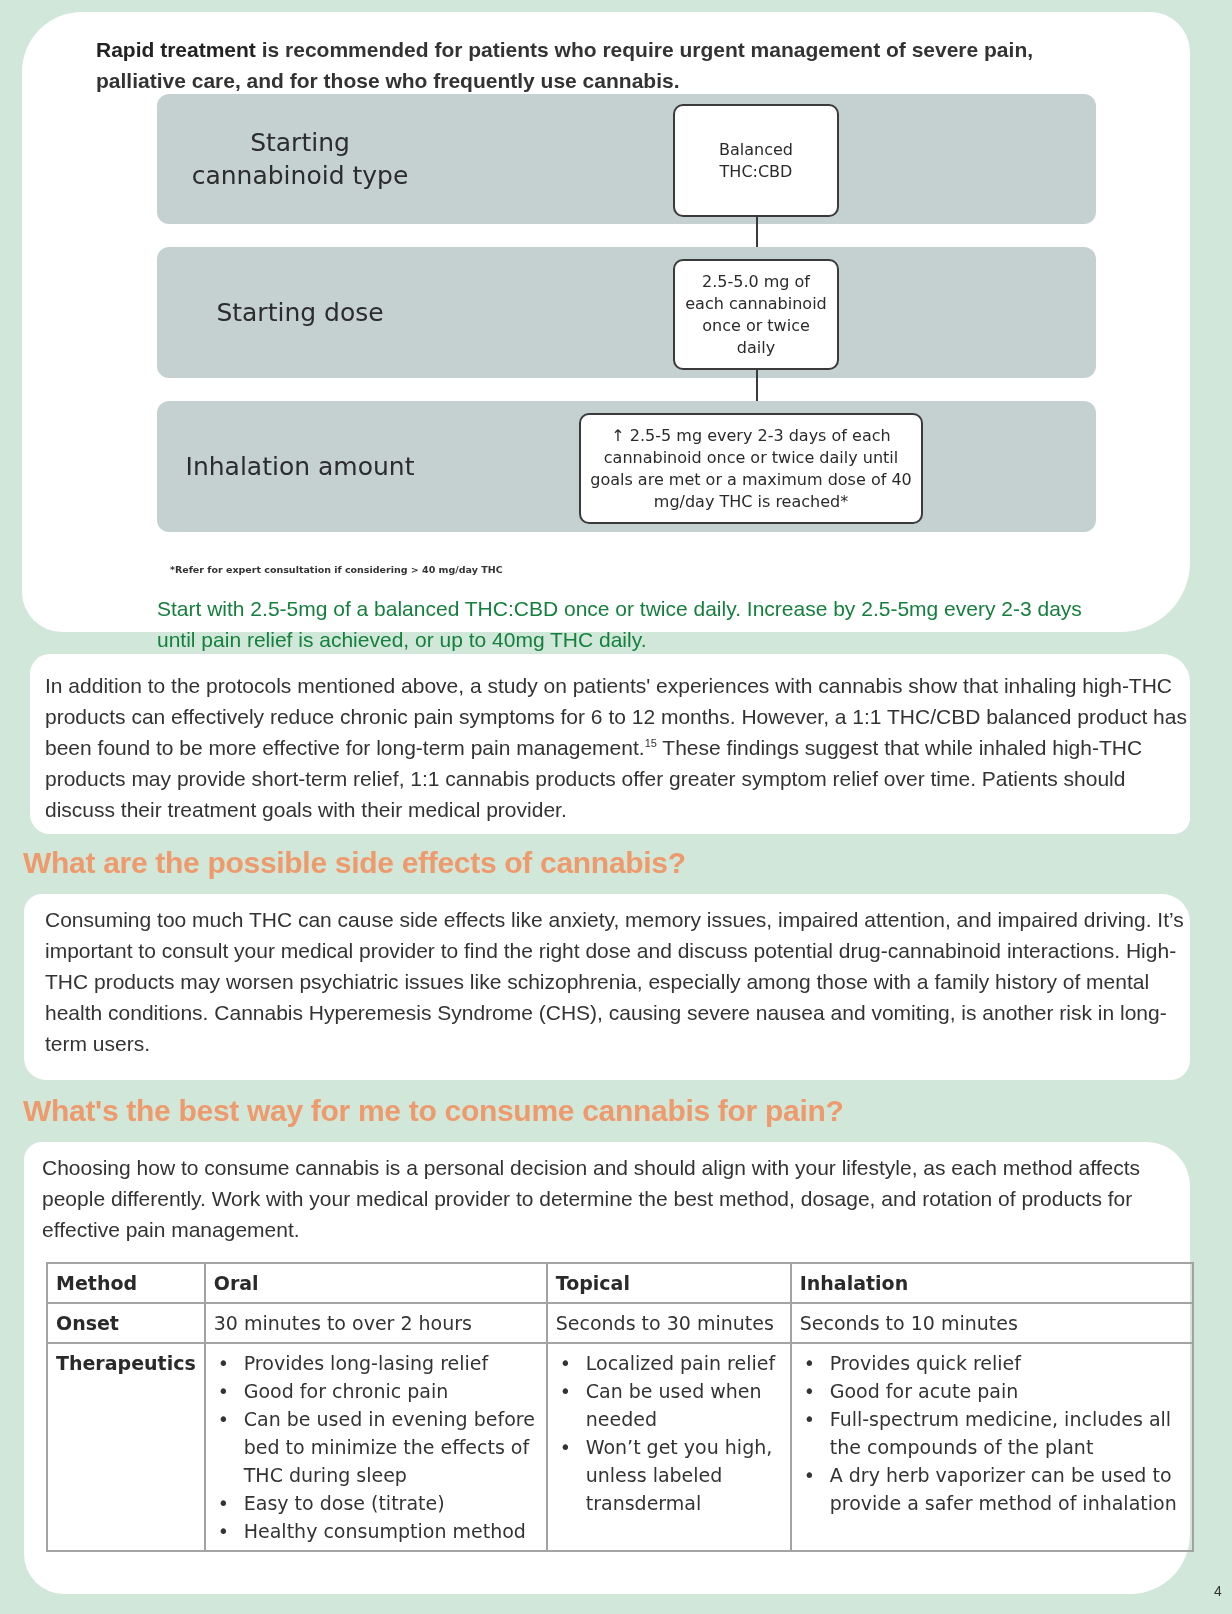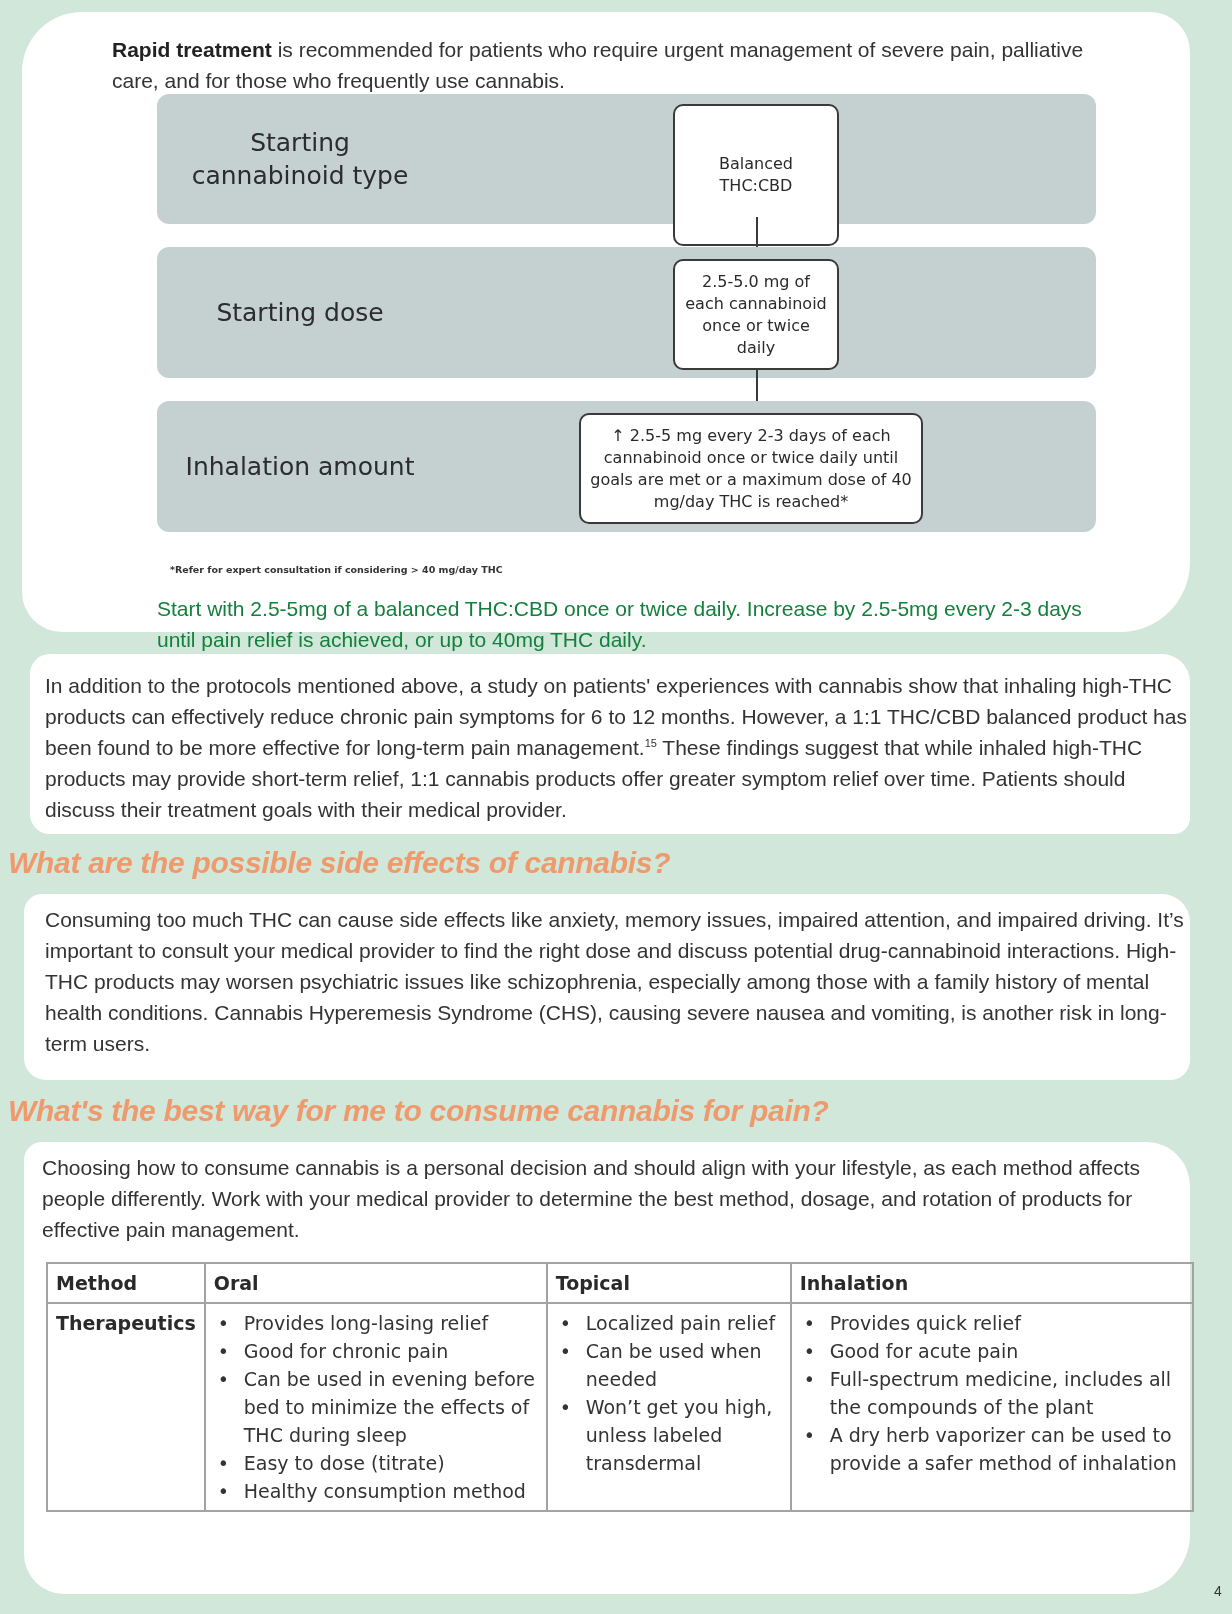--- a/index.html
+++ b/index.html
@@ -11,55 +11,55 @@
     position: relative;
   }
   .card {
     position: absolute; background: #ffffff;
   }
   #card-top { left: 22px; top: 12px; width: 1168px; height: 620px; border-radius: 60px 40px 70px 40px; }
   #card-study { left: 30px; top: 654px; width: 1160px; height: 180px; border-radius: 20px 28px 16px 20px; }
   #card-side { left: 24px; top: 894px; width: 1166px; height: 186px; border-radius: 18px 28px 20px 22px; }
   #card-consume { left: 24px; top: 1142px; width: 1166px; height: 452px; border-radius: 18px 44px 60px 40px; }
 
-  .intro { position: absolute; left: 112px; top: 34px; width: 980px; font-size: 21px; line-height: 31px; color: #333; }
+  .intro { position: absolute; left: 96px; top: 34px; width: 980px; font-size: 21px; line-height: 31px; color: #333; font-weight: bold; }
   .intro b { color: #222; }
 
   .band { position: absolute; left: 157px; width: 939px; background: #c5d1d1; border-radius: 12px; }
   .band-label { position: absolute; font-family: "DejaVu Sans", sans-serif; font-size: 25px; color: #2c2c2c; text-align: center; line-height: 33px; }
   .node { position: absolute; background: #fff; border: 2px solid #3a3a3a; border-radius: 10px; font-family: "DejaVu Sans", sans-serif; font-size: 16px; line-height: 22px; color: #2a2a2a; text-align: center; display: flex; align-items: center; justify-content: center; box-sizing: border-box; padding: 4px 8px; }
   .conn { position: absolute; width: 2px; background: #3a3a3a; }
   .footnote { position: absolute; left: 170px; top: 564px; font-family: "DejaVu Sans", sans-serif; font-size: 9.5px; color: #333; font-weight: bold; }
   .summary { position: absolute; left: 157px; top: 593px; width: 940px; font-size: 21px; line-height: 31px; color: #15803d; }
 
   .para { position: absolute; font-size: 21px; line-height: 31px; color: #333; }
   .para sup { font-size: 11px; line-height: 0; }
 
-  .heading { position: absolute; left: 8px; font-size: 30px; font-weight: bold; color: #ee9a6c; letter-spacing: -0.3px; font-style: italic; }
+  .heading { position: absolute; left: 23px; font-size: 30px; font-weight: bold; color: #ee9a6c; letter-spacing: -0.3px; }
 
   table.methods { position: absolute; left: 46px; top: 1262px; width: 1148px; border-collapse: collapse; font-family: "DejaVu Sans", sans-serif; font-size: 19px; color: #333; }
   table.methods td { border: 2px solid #a3a3a3; padding: 5px 8px; vertical-align: top; line-height: 28px; }
   table.methods td.rowhead { font-weight: bold; color: #2a2a2a; }
   table.methods ul { margin: 0; padding-left: 30px; list-style: none; }
   table.methods li { position: relative; }
   table.methods li::before { content: "•"; position: absolute; left: -26px; }
 
   .pagenum { position: absolute; left: 1214px; top: 1583px; font-size: 14px; color: #333; }
 </style>
 </head>
 <body>
 
 <div class="card" id="card-top"></div>
 <div class="intro">
   <b>Rapid treatment</b><span> is recommended for patients who require urgent management of severe pain, palliative care, and for those who frequently use cannabis.</span>
 </div>
 
 <div class="band" style="top:94px;height:130px;"></div>
 <div class="band-label" style="left:180px;top:126px;width:240px;">Starting cannabinoid type</div>
-<div class="node" style="left:673px;top:104px;width:166px;height:142px;">Balanced THC:CBD</div>
+<div class="node" style="left:673px;top:104px;width:166px;height:113px;">Balanced THC:CBD</div>
 <div class="conn" style="left:756px;top:217px;height:43px;"></div>
 
 <div class="band" style="top:247px;height:131px;"></div>
 <div class="band-label" style="left:180px;top:296px;width:240px;">Starting dose</div>
 <div class="node" style="left:673px;top:259px;width:166px;height:111px;">2.5-5.0 mg of each cannabinoid once or twice daily</div>
 <div class="conn" style="left:756px;top:370px;height:43px;"></div>
 
 <div class="band" style="top:401px;height:131px;"></div>
 <div class="band-label" style="left:180px;top:450px;width:240px;">Inhalation amount</div>
 <div class="node" style="left:579px;top:413px;width:344px;height:111px;">↑ 2.5-5 mg every 2-3 days of each cannabinoid once or twice daily until goals are met or a maximum dose of 40 mg/day THC is reached*</div>
@@ -88,20 +88,26 @@
       <col>
     </colgroup>
   <tbody>
       <tr>
     <td class="rowhead">Method</td>
     <td class="rowhead">Oral</td>
     <td class="rowhead">Topical</td>
     <td class="rowhead">Inhalation</td>
   </tr>
   <tr>
+    <td class="rowhead">Onset</td>
+    <td>30 minutes to over 2 hours</td>
+    <td>Seconds to 30 minutes</td>
+    <td>Seconds to 10 minutes</td>
+  </tr>
+  <tr>
     <td class="rowhead">Therapeutics</td>
     <td>
       <ul>
         <li>Provides long-lasing relief</li>
         <li>Good for chronic pain</li>
         <li>Can be used in evening before bed to minimize the effects of THC during sleep</li>
         <li>Easy to dose (titrate)</li>
         <li>Healthy consumption method</li>
       </ul>
     </td>

